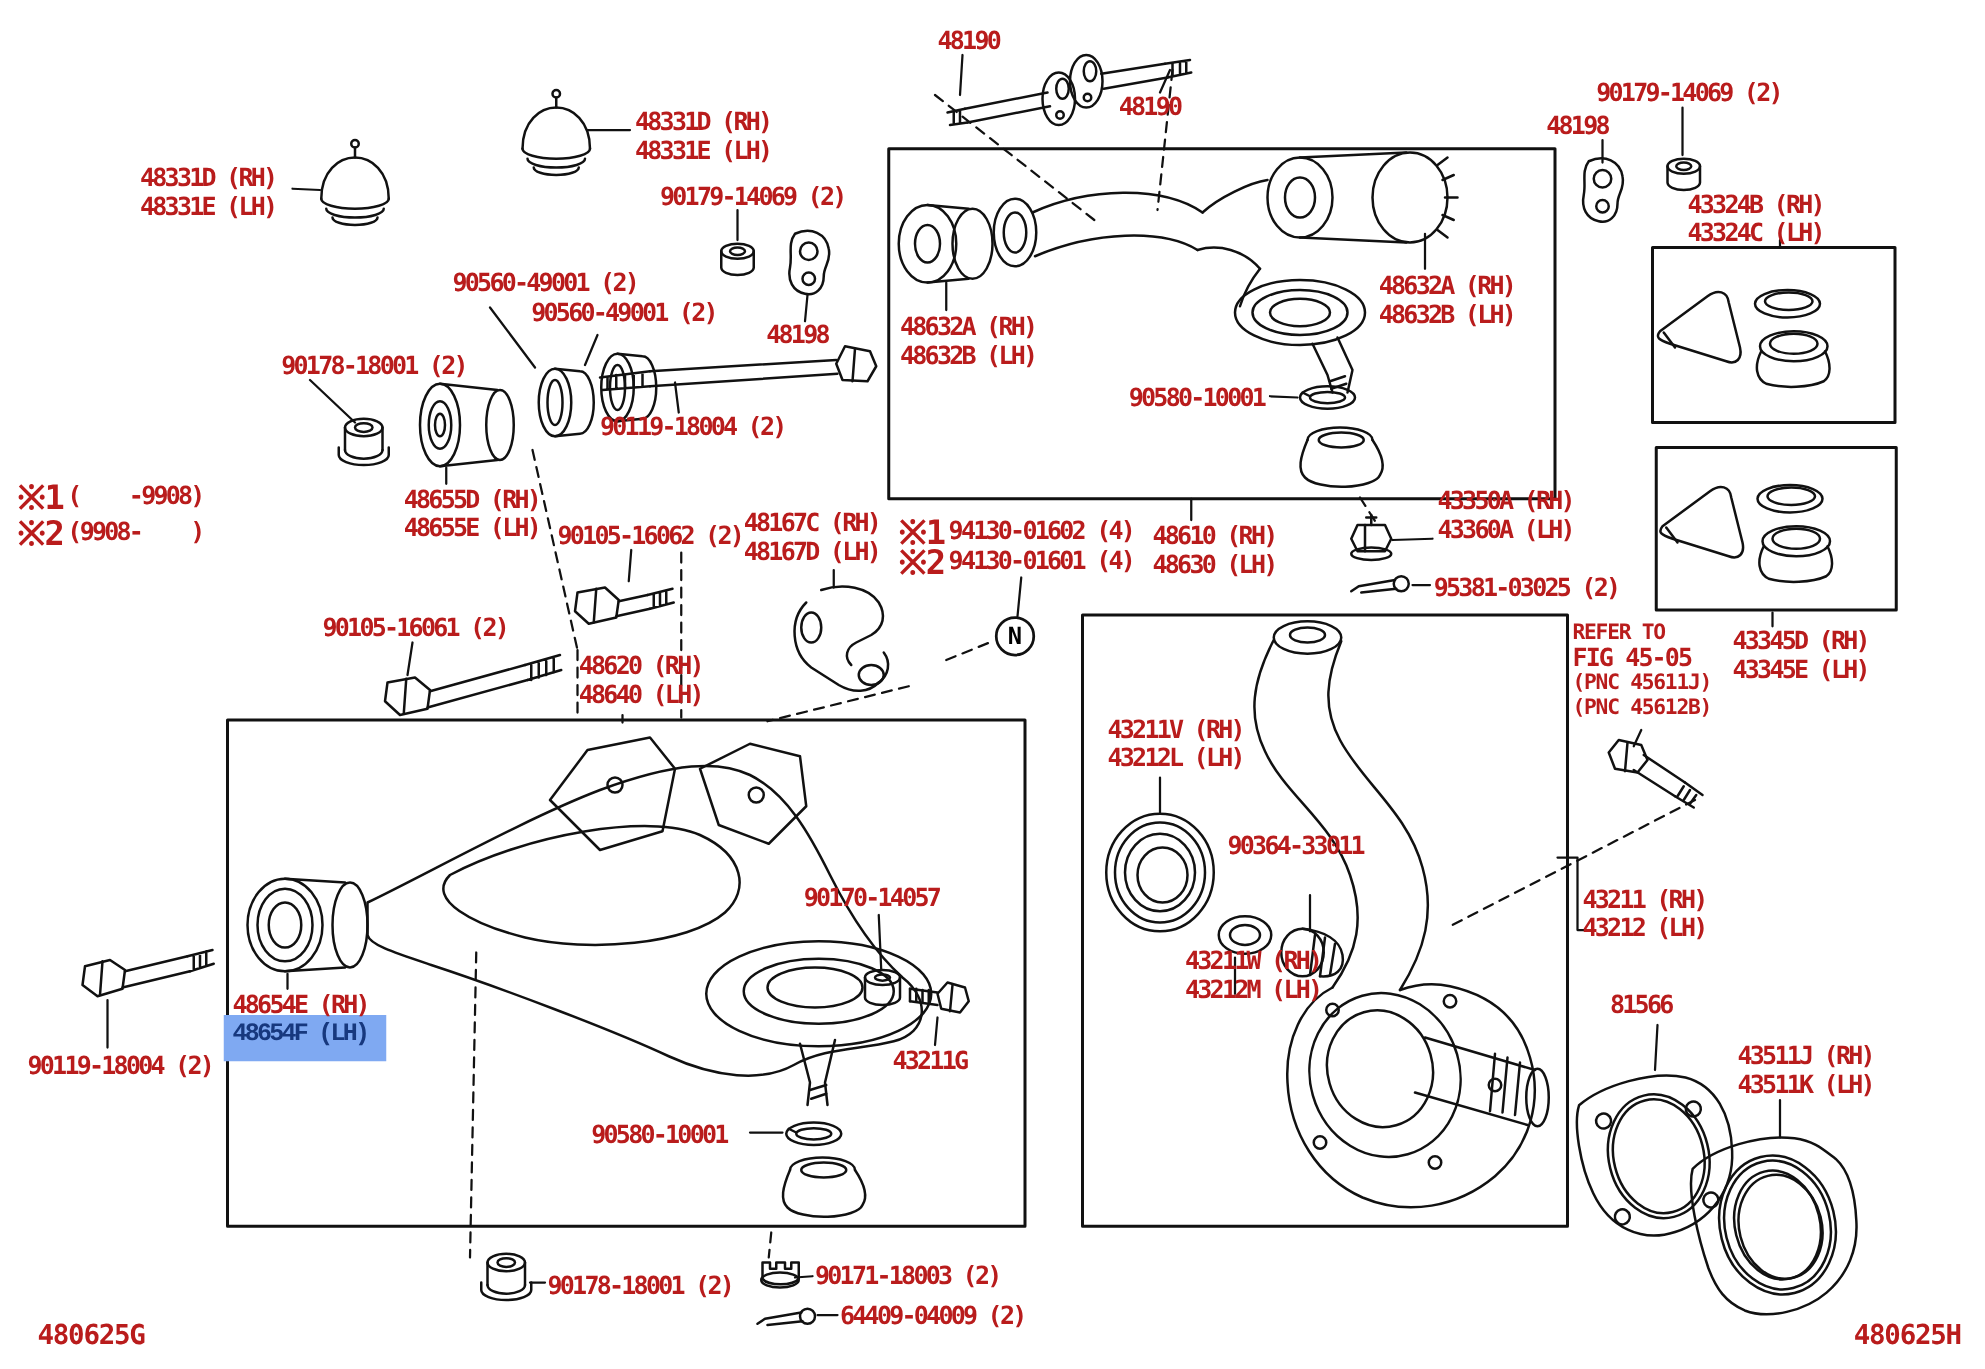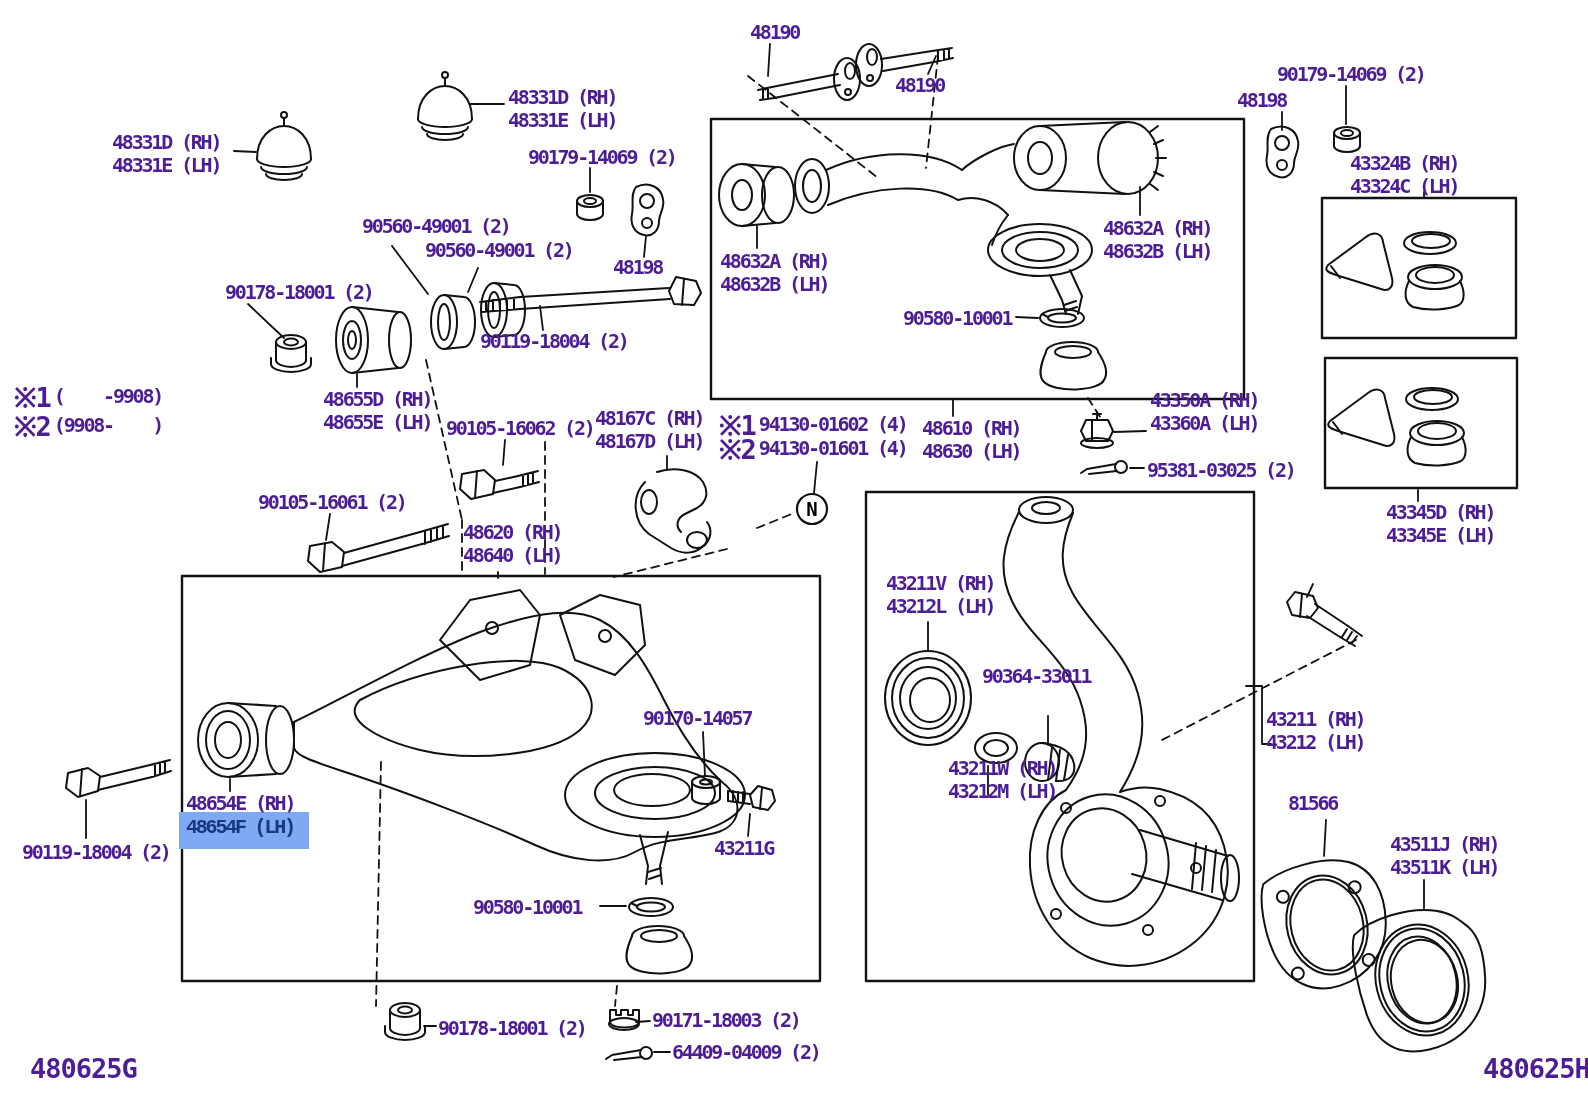--- a/index.html
+++ b/index.html
@@ -1,25 +1,25 @@
 <!DOCTYPE html>
 <html><head>
 <meta charset="utf-8">
 <style>
   html,body{margin:0;padding:0;background:#fff;}
   #canvas{position:relative;width:1588px;height:1095px;background:#ffffff;overflow:hidden;
           font-family:"DejaVu Sans Mono",monospace;}
   #art{position:absolute;left:0;top:0;}
   .lbl{position:absolute;font-weight:bold;font-size:20px;line-height:23px;
-       letter-spacing:-2.2px;color:#4c1d95;white-space:nowrap;z-index:3;}
+       letter-spacing:-2.2px;color:#b91c1c;white-space:nowrap;z-index:3;}
   .lbl div{white-space:nowrap;}
   .star{font-size:27px;letter-spacing:-1px;vertical-align:-4px;margin-right:3px;}
   .refer{font-size:17px;line-height:20px;letter-spacing:-1px;}
   .refer .fig{font-size:20px;letter-spacing:-1.5px;}
-  .code{font-size:27px;letter-spacing:-1px;}
+  .code{font-size:22px;letter-spacing:-1px;}
   .hl-band{position:absolute;left:179px;top:812px;width:130px;height:37px;
            background:#7FA9F2;z-index:2;}
   .hl-text{color:#17387E;font-family:Liberation Mono, monospace;}
   .nlbl{position:absolute;left:804px;top:498px;width:16px;text-align:center;
         font-weight:bold;font-size:19px;letter-spacing:0;color:#000;z-index:3;}
 </style>
 </head>
 <body>
 
 <div id="canvas">
@@ -405,20 +405,26 @@
   <div>43360A (LH)</div>
 </div>
 <div class="lbl" style="left:1147px;top:459px">95381-03025 (2)</div>
 <div class="lbl" style="left:1386px;top:501px">
   <div>43345D (RH)</div>
   <div>43345E (LH)</div>
 </div>
 <div class="lbl refer" style="left:1258px;top:496px">
   <div></div>
 </div>
+<div class="lbl refer" style="left:1258px;top:496px">
+  <div>REFER TO</div>
+  <div class="fig">FIG 45-05</div>
+  <div>(PNC 45611J)</div>
+  <div>(PNC 45612B)</div>
+</div>
 <div class="lbl" style="left:258px;top:491px">90105-16061 (2)</div>
 <div class="lbl" style="left:463px;top:521px">
   <div>48620 (RH)</div>
   <div>48640 (LH)</div>
 </div>
 <div class="lbl" style="left:886px;top:572px">
   <div>43211V (RH)</div>
   <div>43212L (LH)</div>
 </div>
 <div class="lbl" style="left:982px;top:665px">90364-33011</div>

